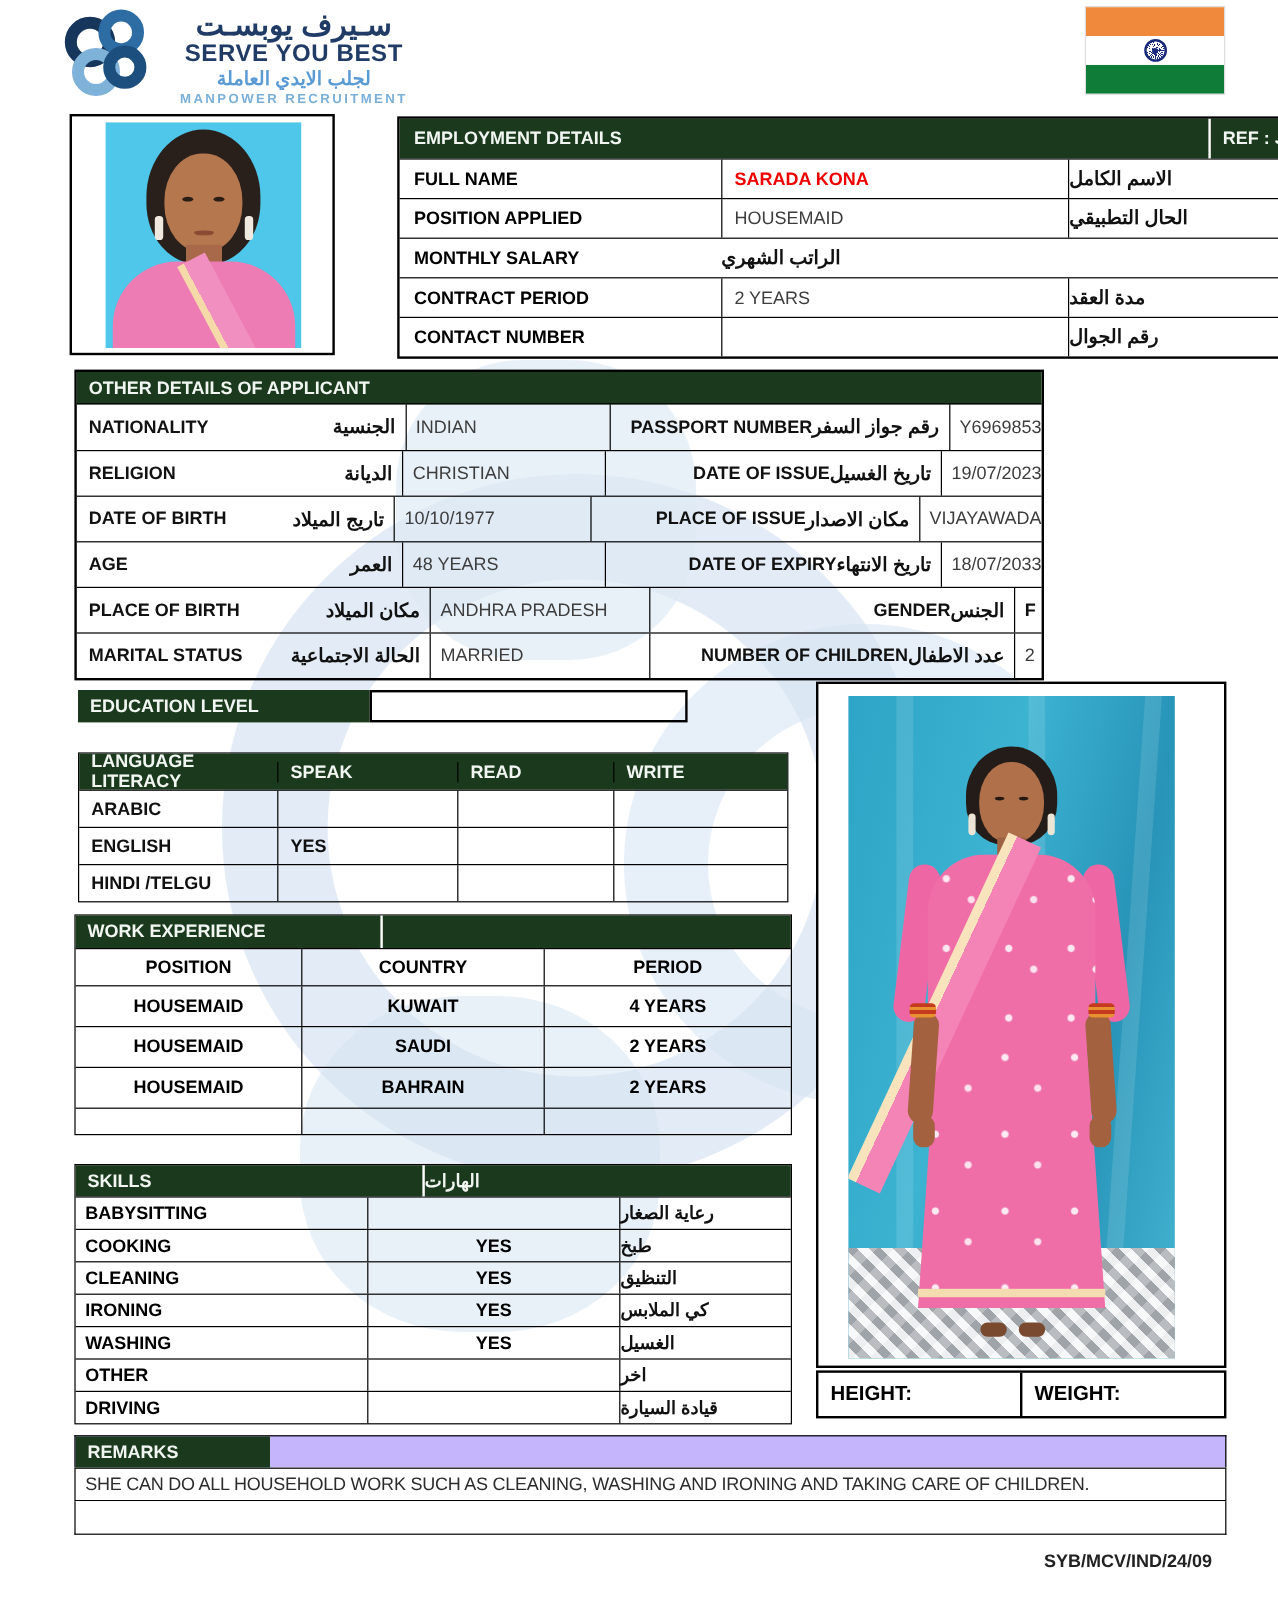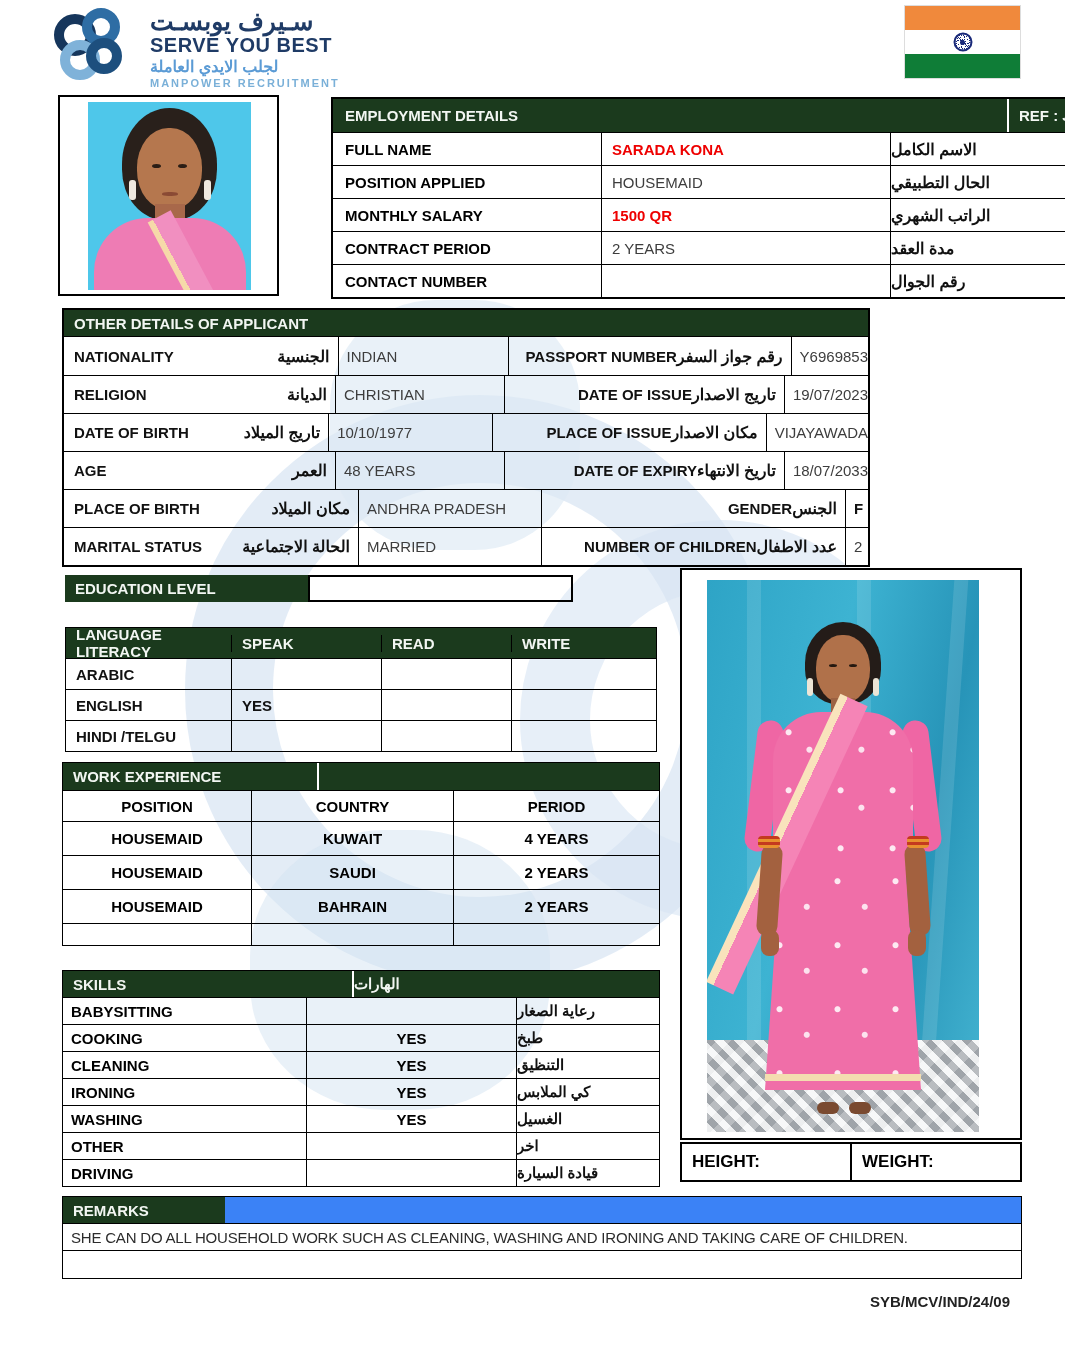--- a/index.html
+++ b/index.html
@@ -24,21 +24,21 @@
   .z{position:relative;z-index:1;}
 
   
   .logo-block{position:absolute;left:52px;top:6px;display:flex;gap:10px;}
   .knot{position:relative;width:88px;height:86px;}
   .knot div{position:absolute;border-radius:50%;}
   .k1{left:2px;top:8px;width:42px;height:42px;border:10px solid #16365c;}
   .k2{left:30px;top:2px;width:38px;height:38px;border:10px solid #2e6da4;}
   .k3{left:8px;top:34px;width:40px;height:40px;border:10px solid #7fb2d9;}
   .k4{left:34px;top:32px;width:36px;height:36px;border:10px solid #1d4f7e;}
-  .logo-text{display:flex;flex-direction:column;align-items:flex-start;padding-top:2px;}
+  .logo-text{display:flex;flex-direction:column;align-items:center;padding-top:2px;}
   .logo-ar{font-size:25px;font-weight:700;color:var(--navy);line-height:1.05;}
   .logo-en{font-size:20px;font-weight:700;color:var(--navy);letter-spacing:.5px;line-height:1.15;}
   .logo-ar2{font-size:16px;font-weight:700;color:var(--lblue);line-height:1.2;}
   .logo-en2{font-size:11px;font-weight:700;color:#7ab0d8;letter-spacing:2px;line-height:1.3;}
 
   
   .flag{position:absolute;left:905px;top:6px;width:115px;height:72px;box-shadow:0 0 0 1px #ddd;}
   .flag .saffron{height:24px;background:#f0893c;}
   .flag .white{height:24px;background:#fff;position:relative;}
   .flag .green{height:24px;background:#0f7d37;}
@@ -166,21 +166,21 @@
   .foot{width:22px;height:12px;background:#7a4a30;border-radius:6px;top:480px;}
   .ft1{left:74px;} .ft2{left:106px;}
 
   
   .hw-row{position:absolute;left:680px;top:1142px;width:342px;height:40px;display:flex;border:2px solid #000;background:#fff;}
   .hw-cell{flex:1;display:flex;align-items:center;padding-left:10px;font-weight:700;font-size:17px;}
   .hw-cell + .hw-cell{border-left:2px solid #000;}
 
   
   .remarks{position:absolute;left:62px;top:1196px;width:960px;}
-  .rem-head{display:flex;height:27px;border:1.5px solid #000;border-bottom:none;background:#3b82f6;}
+  .rem-head{display:flex;height:27px;border:1.5px solid #000;border-bottom:none;background:#c4b5fd;}
   .rem-green{width:162px;padding-left:10px;}
   .rem-body{height:28px;border:1.5px solid #000;display:flex;align-items:center;padding-left:8px;font-size:15px;color:#2c2c2c;background:#fff;letter-spacing:-.2px;}
   .rem-empty{height:28px;border:1.5px solid #000;border-top:none;background:#fff;}
 
   
   .footer-ref{position:absolute;left:62px;top:1293px;width:948px;text-align:right;font-weight:700;font-size:15px;color:#222;}
 </style>
 </head>
 <body>
 
@@ -239,21 +239,20 @@
       <span class="cell c-value red">SARADA KONA</span>
       <span class="cell c-ar ar" dir="rtl">الاسم الكامل</span>
     </div>
     <div class="emp-row">
       <span class="cell c-label">POSITION APPLIED</span>
       <span class="cell c-value val">HOUSEMAID</span>
       <span class="cell c-ar ar" dir="rtl">الحال التطبيقي</span>
     </div>
     <div class="emp-row">
       <span class="cell c-label">MONTHLY SALARY</span>
-      <span class="cell c-value red">1500 QR</span>
       <span class="cell c-ar ar" dir="rtl">الراتب الشهري</span>
     </div>
     <div class="emp-row">
       <span class="cell c-label">CONTRACT PERIOD</span>
       <span class="cell c-value val">2 YEARS</span>
       <span class="cell c-ar ar" dir="rtl">مدة العقد</span>
     </div>
     <div class="emp-row">
       <span class="cell c-label">CONTACT NUMBER</span>
       <span class="cell c-value val"></span>
@@ -278,21 +277,21 @@
       <span class="cell od-v2 val">Y6969853</span>
     </div>
     <div class="od-row">
       <span class="cell od-l1">
           <span class="bold">RELIGION</span>
           <span class="ar" dir="rtl">الديانة</span>
         </span>
       <span class="cell od-v1 val">CHRISTIAN</span>
       <span class="cell od-l2">
           <span class="bold">DATE OF ISSUE</span>
-          <span class="ar" dir="rtl">تاريج الاصدار</span>
+          <span class="ar" dir="rtl">تاريخ الغسيل</span>
         </span>
       <span class="cell od-v2 val">19/07/2023</span>
     </div>
     <div class="od-row">
       <span class="cell od-l1">
           <span class="bold">DATE OF BIRTH</span>
           <span class="ar" dir="rtl">تاريج الميلاد</span>
         </span>
       <span class="cell od-v1 val">10/10/1977</span>
       <span class="cell od-l2">

